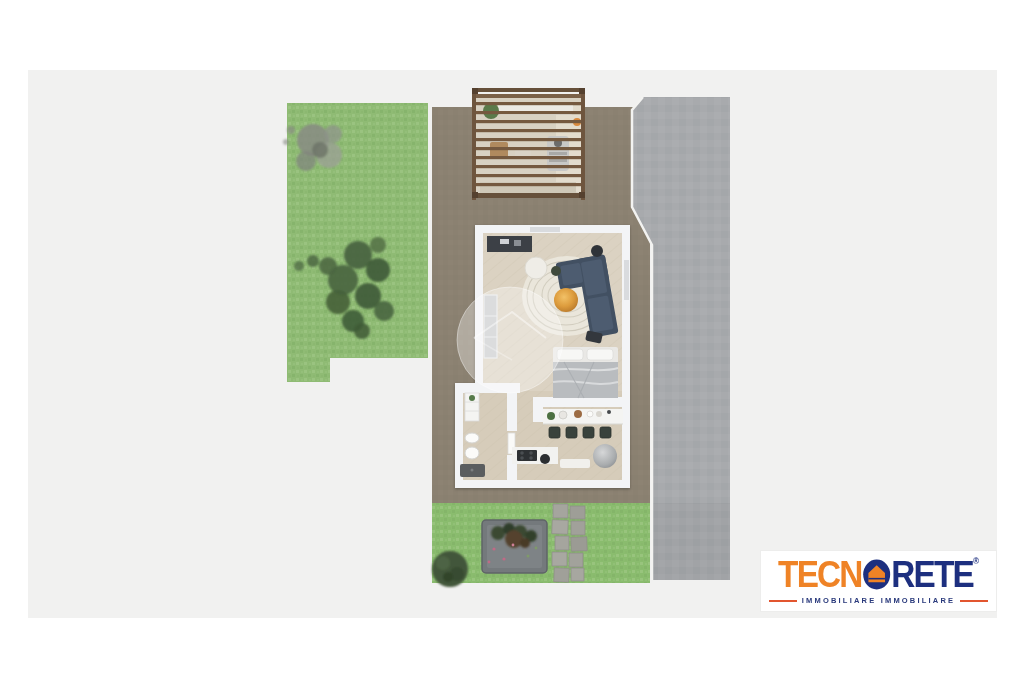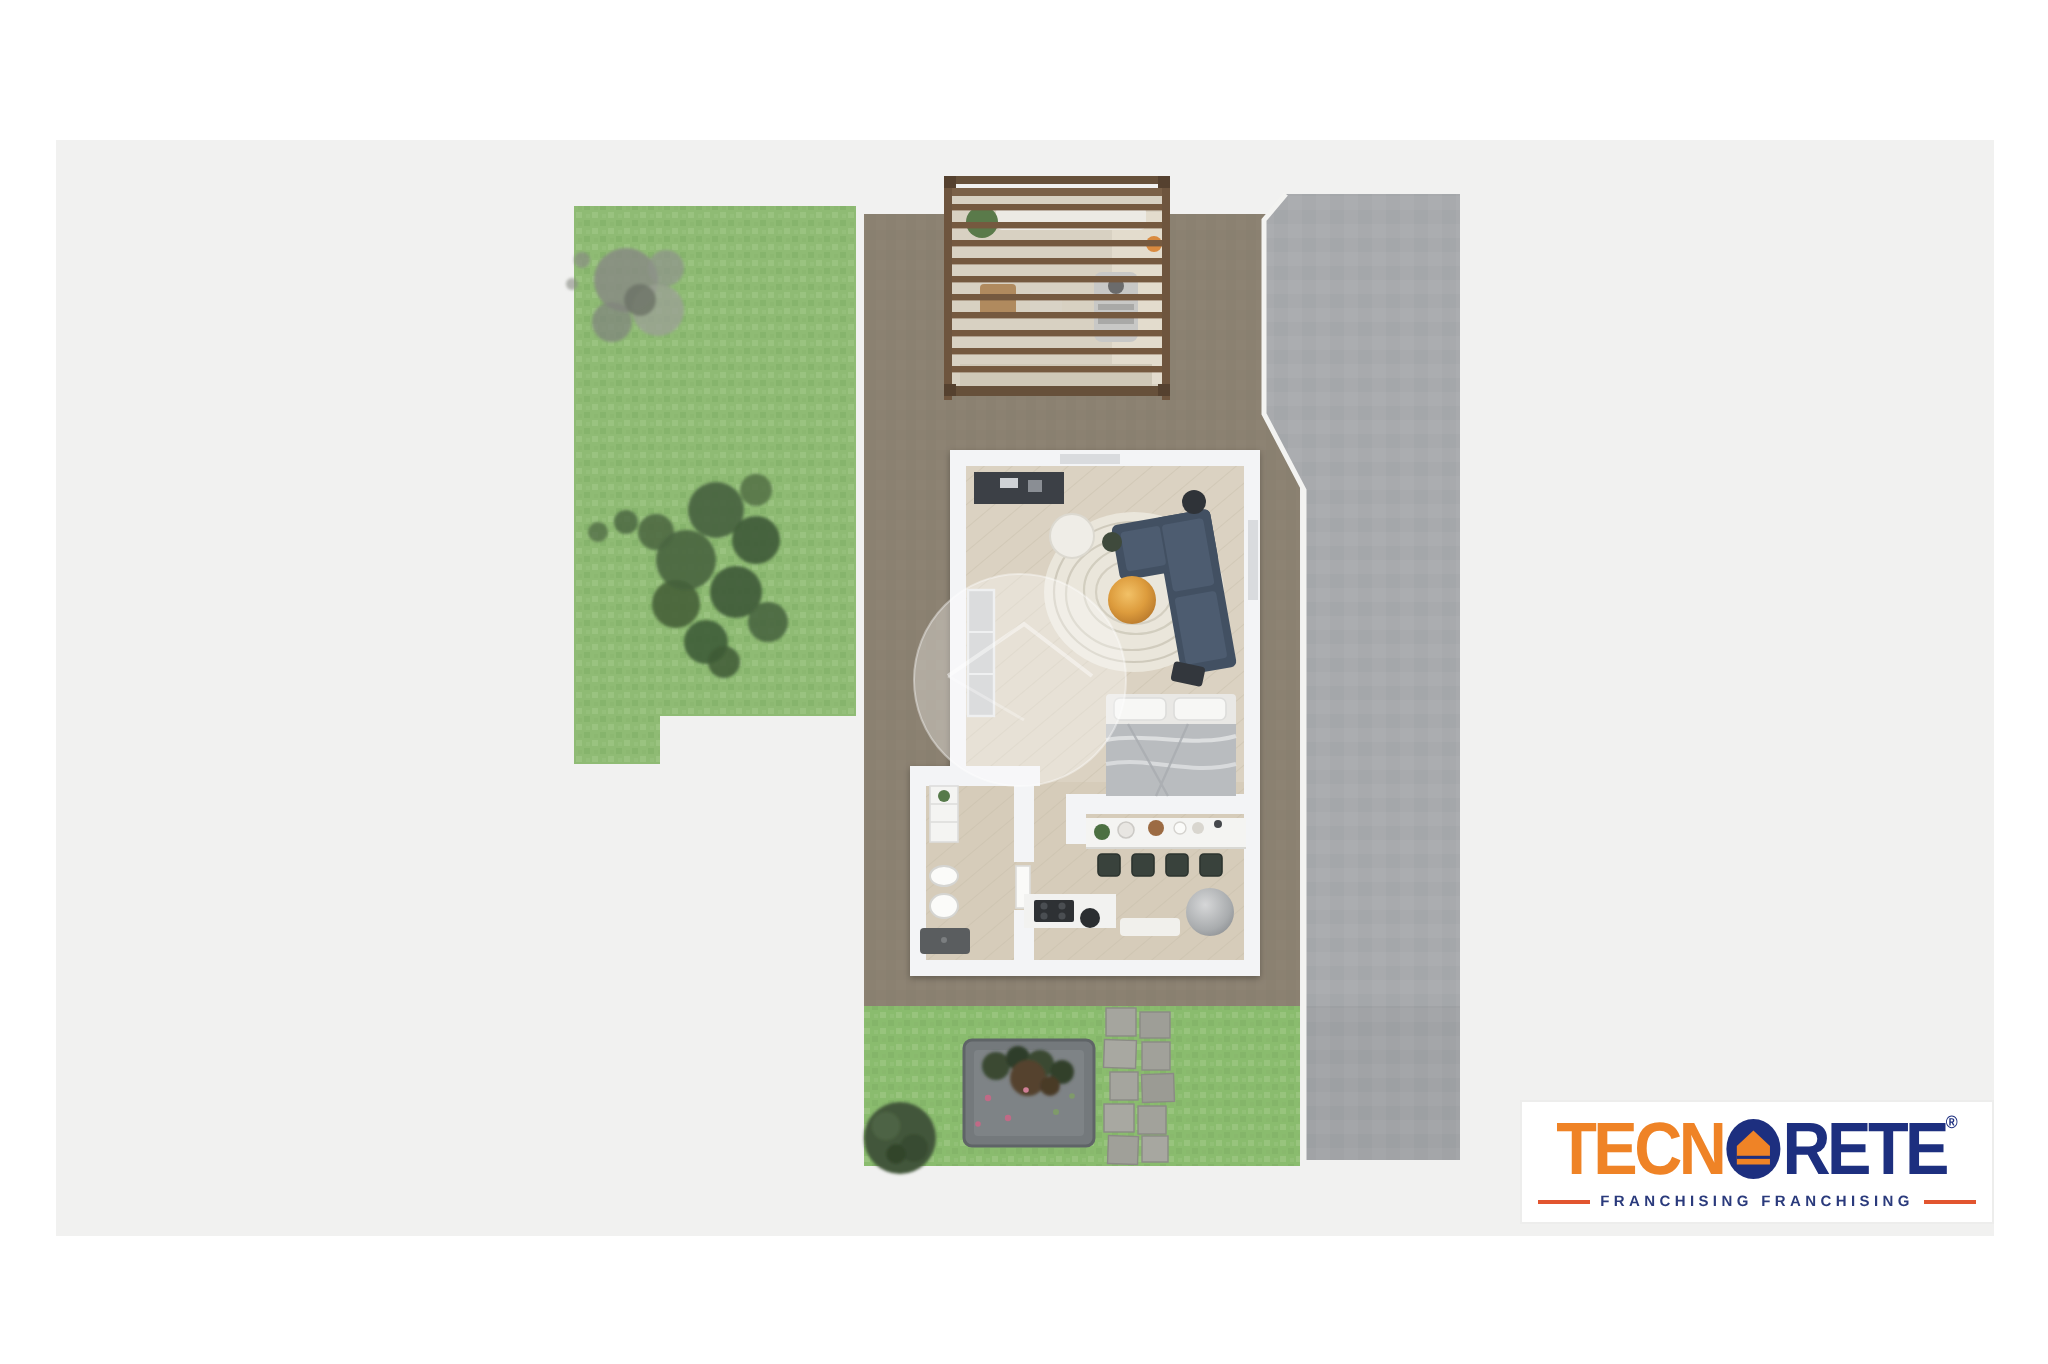--- a/index.html
+++ b/index.html
@@ -305,19 +305,19 @@
         <svg class="o-icon" viewBox="0 0 32 32" xmlns="http://www.w3.org/2000/svg">
           <circle cx="16" cy="16" r="15.5" fill="#1d2f7f"></circle>
           <path d="M6.5,24 L6.5,14.5 L16,6.5 L25.5,14.5 L25.5,24 Z" fill="#ef8326"></path>
           <rect x="6.5" y="19.5" width="19" height="1.6" fill="#1d2f7f"></rect>
         </svg>
         <span class="brand-txt rete">RETE</span>
         <span class="reg">®</span>
       </div>
       <div class="tag-row">
         <span class="tag-line"></span>
-        <span class="tag-txt">FRANCHISING FRANCHISING</span>
+        <span class="tag-txt">IMMOBILIARE IMMOBILIARE</span>
         <span class="tag-line"></span>
       </div>
     </div>
 
   </div>
 </div>
 
 </body></html>

